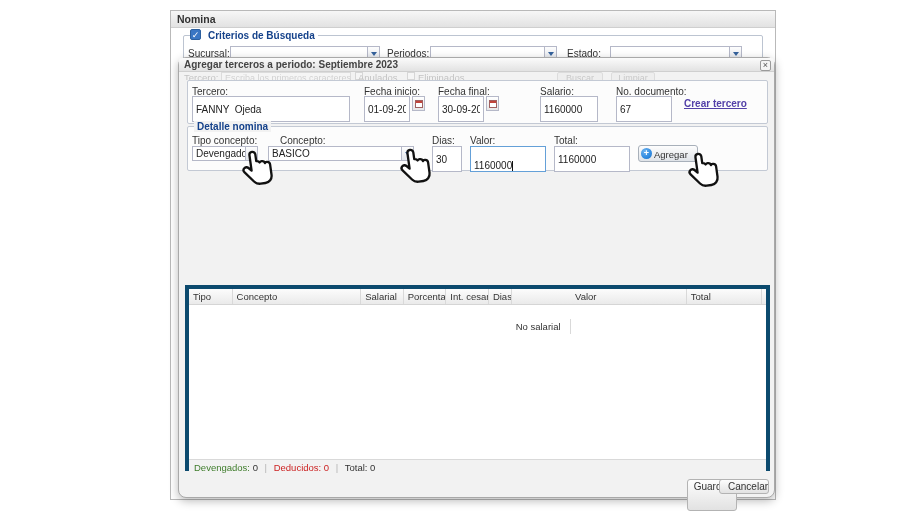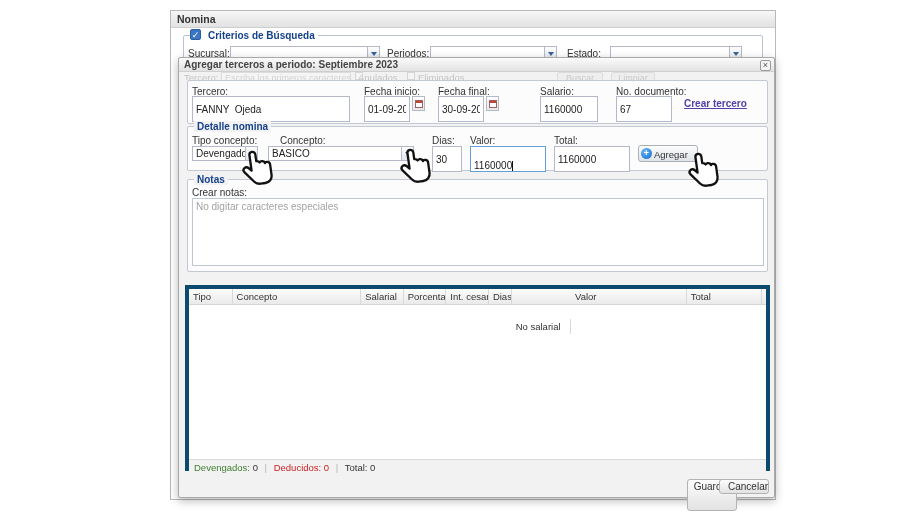--- a/index.html
+++ b/index.html
@@ -21,21 +21,21 @@
   .calbtn { position:absolute; width:13px; height:15px; background:linear-gradient(#ffffff,#e7e7e7); border:1px solid #b5b8c8; }
   .cal { position:absolute; left:2px; top:3px; width:8px; height:8px; background:#fff; border:1px solid #a06060; }
   .cal-top { position:absolute; left:0; top:0; width:6px; height:2px; background:#c1443a; }
   .btn { position:absolute; background:linear-gradient(#fdfdfd,#e2e2e2); border:1px solid #b3b3b3; border-radius:3px; font-size:10px; color:#333; text-align:center; }
 
   
   .crit-check { position:absolute; left:-2px; top:-1px; width:11px; height:11px; background:#3a76c4; border:1px solid #2c5f9e; border-radius:2px; color:#fff; font-size:9px; line-height:10px; text-align:center; }
   .crit-legend-text { margin-left:13px;text-align:right; }
 
   
-  .modal { position:absolute; left:178px; top:57px; width:597px; height:441px; background:#f2f2f2; border:1px solid #a9a9a9; border-radius:2px; box-shadow:0 3px 10px rgba(0,0,0,.28); z-index:10; }
+  .modal { position:absolute; left:178px; top:57px; width:597px; height:441px; background:#f2f2f2; border:1px solid #a9a9a9; border-radius:8px; box-shadow:0 3px 10px rgba(0,0,0,.28); z-index:10; }
   .modal-titlebar { position:absolute; left:0; top:0; right:0; height:14px; background:linear-gradient(#fbfbfb,#e2e2e2); border-bottom:1px solid #cfcfcf; border-radius:3px 3px 0 0; }
   .modal-title { position:absolute; left:5px; top:1px; font-weight:bold; font-size:10px; color:#444; white-space:nowrap; }
   .modal-close { position:absolute; right:3px; top:2px; width:11px; height:11px; background:#f4f4f4; border:1px solid #9a9a9a; border-radius:2px; font-size:9px; line-height:9px; text-align:center; color:#555; cursor:pointer; }
 
   
   .ghost-strip { position:absolute; left:0; top:14px; right:1px; height:8px; overflow:hidden; opacity:.3; }
   .ghost-strip .lbl { color:#555; font-size:9.5px; top:0; }
   .ghost-box { position:absolute; top:0; height:13px; border:1px solid #aaa; background:#fff; font-size:9px; color:#888; padding:0 3px; line-height:11px; white-space:nowrap; }
   .ghost-cb { position:absolute; top:0; width:8px; height:8px; border:1px solid #999; background:#fff; }
   .ghost-btn { position:absolute; top:0; height:13px; border:1px solid #aaa; background:#e8e8e8; border-radius:2px; font-size:9px; color:#666; text-align:center; line-height:11px; }
@@ -176,25 +176,20 @@
 
       <div class="lbl" style="left:366px; top:8px;">Total:</div>
       <input class="inp" style="left: 366px; top: 19px; width: 76px;" value="1160000">
 
       <div class="agregar-btn" style="left:450px; top:18px; width:60px;">
         <span class="agregar-ico">+</span>
         <span class="agregar-txt">Agregar</span>
       </div>
     </div>
 
-    <div class="m-fieldset" style="left:8px; top:121px; width:581px; height:93px;">
-      <div class="m-legend">Notas</div>
-      <div class="lbl" style="left:4px; top:7px;">Crear notas:</div>
-      <textarea class="notes" style="left: 4px; top: 18px; width: 572px; height: 68px;" placeholder="No digitar caracteres especiales"></textarea>
-    </div>
 
     <div class="grid">
       <div class="grid-header">
         <div class="gh-cell" style="width:44px;">Tipo</div>
         <div class="gh-cell" style="width:130px;">Concepto</div>
         <div class="gh-cell" style="width:43px;">Salarial</div>
         <div class="gh-cell" style="width:43px;">Porcentaje</div>
         <div class="gh-cell" style="width:43px;">Int. cesanti...</div>
         <div class="gh-cell" style="width:23px;">Dias</div>
         <div class="gh-cell" style="width:60px;margin-top:30px;">No salarial</div>

